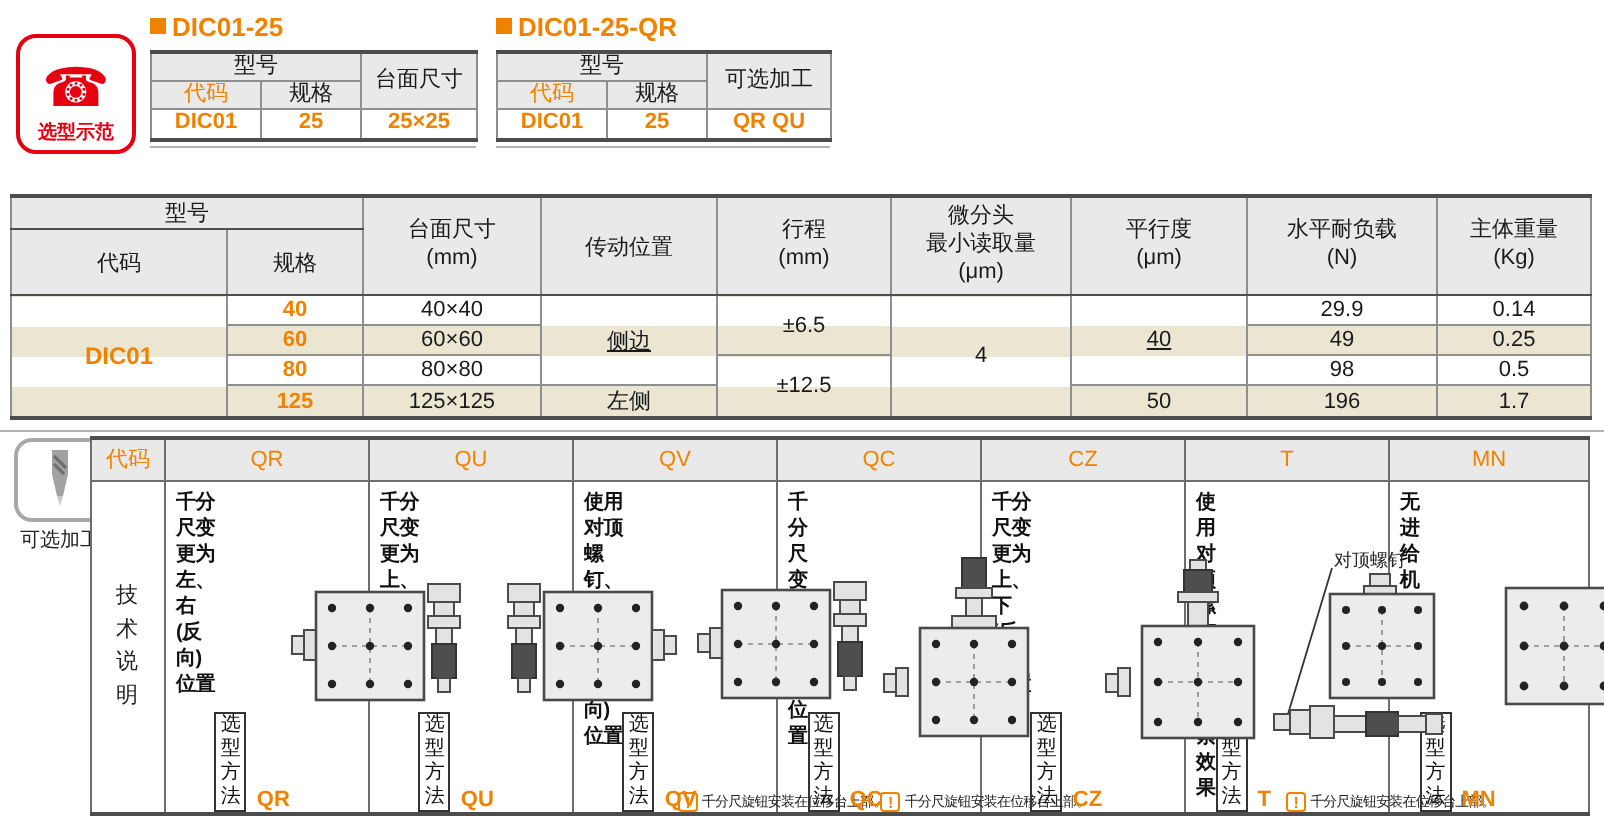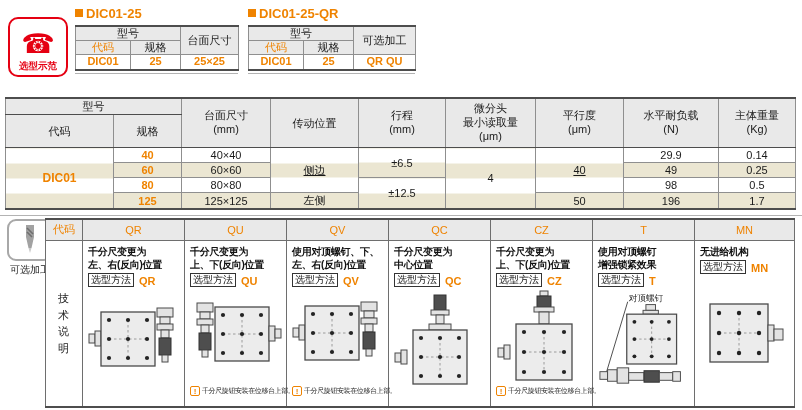--- a/index.html
+++ b/index.html
@@ -78,21 +78,21 @@
   .opt{
     border-top:2px solid var(--bdark);border-bottom:2px solid var(--bdark);
     border-left:1px solid var(--bdark);border-right:1px solid var(--bdark);
     table-layout:fixed;font-size:10px;
   }
   .opt th,.opt td{border:1px solid #6e6e6e;padding:0;}
   .opt th{background:var(--hdrgray);color:var(--orange);font-weight:normal;font-size:11px;height:21px;text-align:center;}
   .opt td{height:165px;vertical-align:top;background:#fff;}
   .techcell{text-align:left;vertical-align:middle !important;}
   .vert{width:12px;margin:0 auto;font-size:11px;line-height:1.5;word-break:break-all;color:#222;letter-spacing:0;}
-  .cellflex{display:flex;flex-direction:column;height:165px;padding:4px 4px 10px 5px;}
+  .cellflex{display:flex;flex-direction:row;height:165px;padding:4px 4px 0 5px;}
   .desc{font-size:10px;font-weight:bold;line-height:1.3;white-space:pre-line;letter-spacing:-0.3px;color:#111;}
   .mrow{margin-top:2px;display:flex;align-items:flex-end;}
   .mbox{border:1px solid #333;font-size:10px;padding:0 2px;line-height:12px;color:#111;}
   .mcode{color:var(--orange);font-weight:bold;font-size:11px;margin-left:5px;}
   .imgwrap{flex:1;display:flex;align-items:center;justify-content:center;min-height:0;position:relative;}
   .note{margin-top:auto;display:flex;align-items:center;gap:2px;white-space:nowrap;}
   .nicon{flex:none;width:10px;height:10px;border:1px solid var(--orange);border-radius:2px;color:var(--orange);
          font-weight:bold;font-size:8px;line-height:9px;text-align:center;}
   .ntext{font-size:7px;letter-spacing:-0.4px;color:#222;}
 

